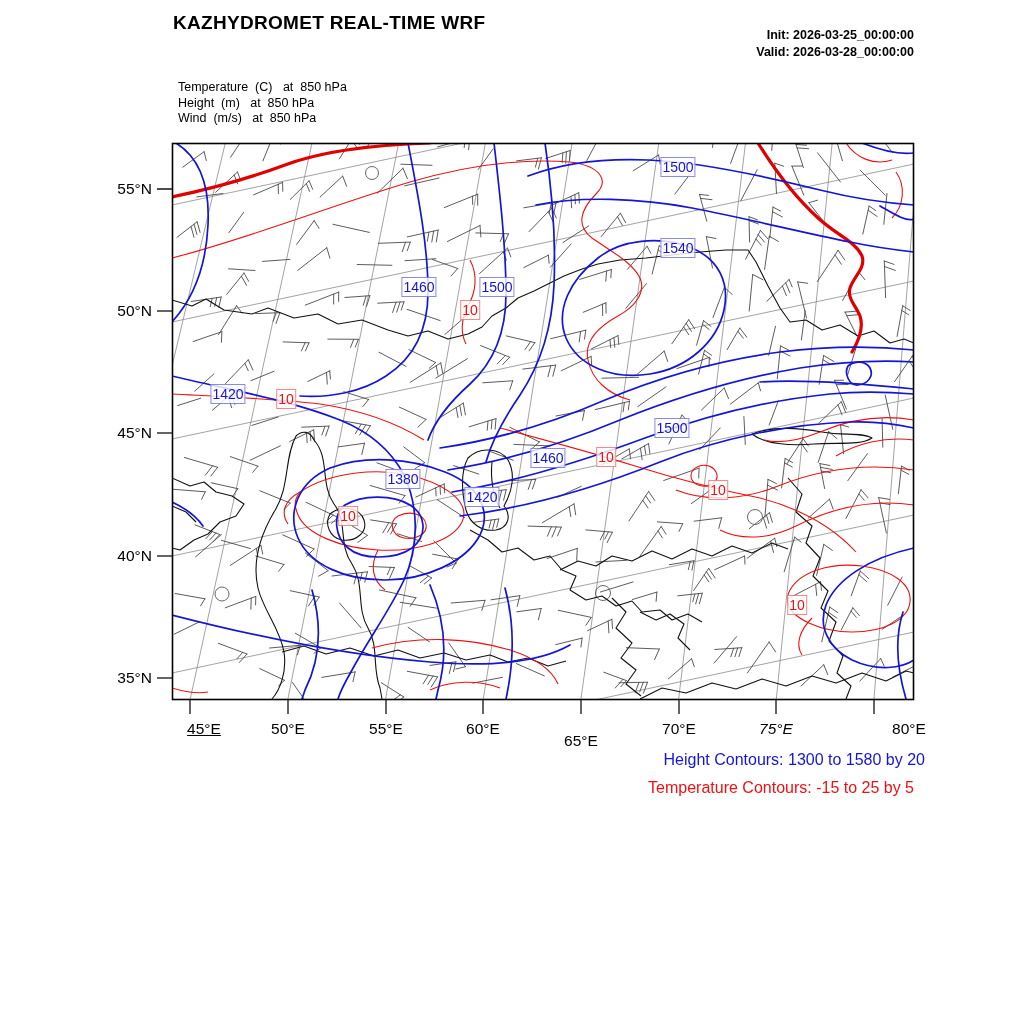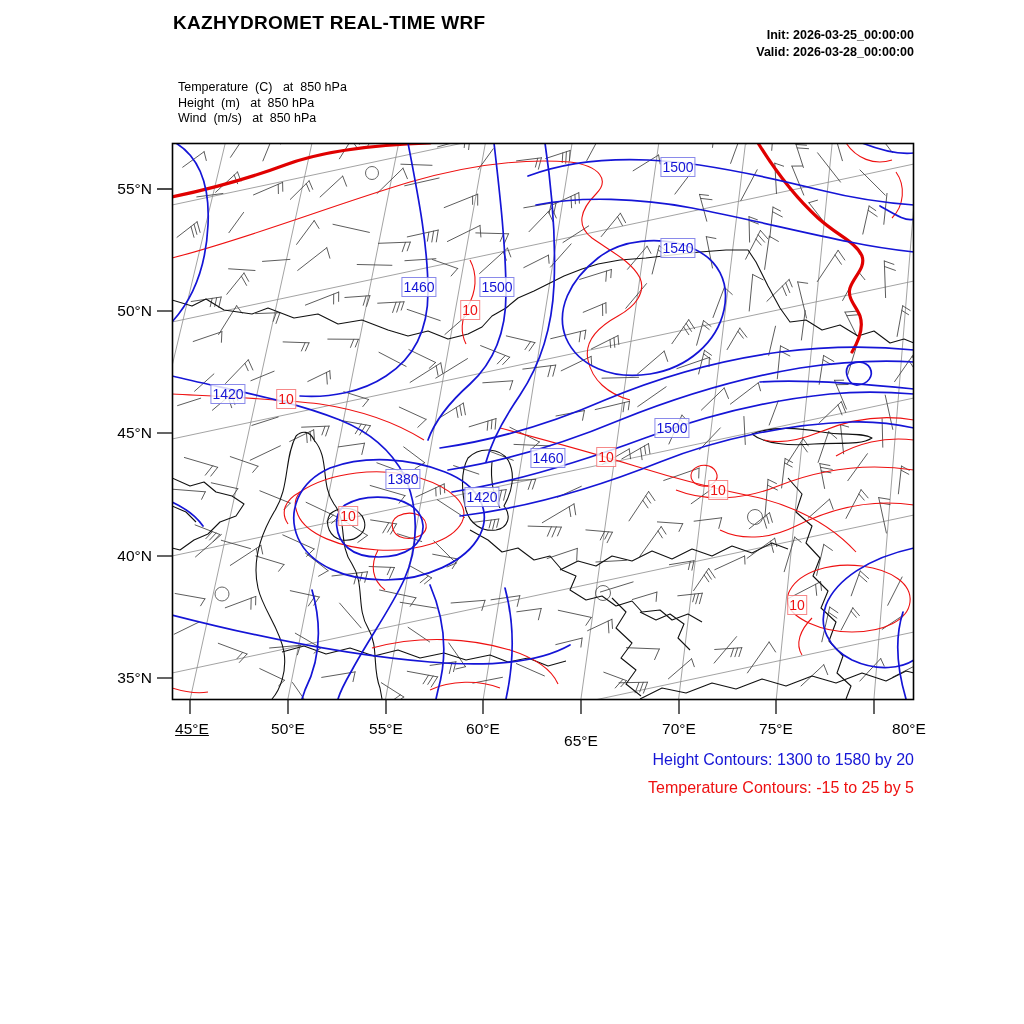--- a/index.html
+++ b/index.html
@@ -12,21 +12,21 @@
   .fields{position:absolute;left:178px;top:80px;font-size:12.5px;line-height:15.5px;color:#000;}
   .fields div{white-space:pre;}
   svg{position:absolute;left:0;top:0;}
   .lat-label{position:absolute;transform:translate(-100%,-50%);font-size:15.5px;color:#000;}
   .lon-label{position:absolute;transform:translate(-50%,0);font-size:15.5px;color:#000;}
   .clabel{position:absolute;transform:translate(-50%,-50%);font-size:14px;line-height:16px;
           padding:1px 1px;border:1px solid;background:rgba(255,255,255,0.82);}
   .clabel.height{color:#1515d6;border-color:rgba(21,21,214,0.5);}
   .clabel.temp{color:#ee1111;border-color:rgba(238,17,17,0.5);}
   .footer-h{position:absolute;left:0;top:751px;width:914px;text-align:right;
-            font-size:16px;color:#1515d6;}
+            font-size:16px;color:#1515d6;padding-left:11px;}
   .footer-t{position:absolute;left:0;top:779px;width:914px;text-align:right;
             font-size:16px;color:#ee1111;}
 </style>
 </head>
 <body>
 
 <div class="page">
 
   <div class="title">KAZHYDROMET REAL-TIME WRF</div>
 
@@ -425,27 +425,27 @@
         <line x1="874" y1="699.5" x2="874" y2="714"></line>
       </g>
   </svg>
 
   <div id="overlay">
       <div class="lat-label" style="left: 152px; top: 189px;">55°N</div>
       <div class="lat-label" style="left: 152px; top: 311px;">50°N</div>
       <div class="lat-label" style="left: 152px; top: 433px;">45°N</div>
       <div class="lat-label" style="left: 152px; top: 556px;">40°N</div>
       <div class="lat-label" style="left: 152px; top: 678px;">35°N</div>
-      <div class="lon-label" style="left: 192px; top: 720px; text-decoration: underline;">45°E</div>
+      <div class="lon-label" style="left: 204px; top: 720px; text-decoration: underline;">45°E</div>
       <div class="lon-label" style="left: 288px; top: 720px;">50°E</div>
       <div class="lon-label" style="left: 386px; top: 720px;">55°E</div>
       <div class="lon-label" style="left: 483px; top: 720px;">60°E</div>
       <div class="lon-label" style="left: 581px; top: 720px; margin-top: 12px;">65°E</div>
       <div class="lon-label" style="left: 679px; top: 720px;">70°E</div>
-      <div class="lon-label" style="left: 776px; top: 720px;">75°E</div>
+      <div class="lon-label" style="left: 776px; top: 720px; font-style: italic;">75°E</div>
       <div class="lon-label" style="left: 909px; top: 720px;">80°E</div>
       <div class="clabel height" style="left: 678px; top: 167px;">1500</div>
       <div class="clabel height" style="left: 678px; top: 248px;">1540</div>
       <div class="clabel height" style="left: 419px; top: 287px;">1460</div>
       <div class="clabel height" style="left: 497px; top: 287px;">1500</div>
       <div class="clabel height" style="left: 228px; top: 394px;">1420</div>
       <div class="clabel height" style="left: 672px; top: 428px;">1500</div>
       <div class="clabel height" style="left: 548px; top: 458px;">1460</div>
       <div class="clabel height" style="left: 403px; top: 479px;">1380</div>
       <div class="clabel height" style="left: 482px; top: 497px;">1420</div>

